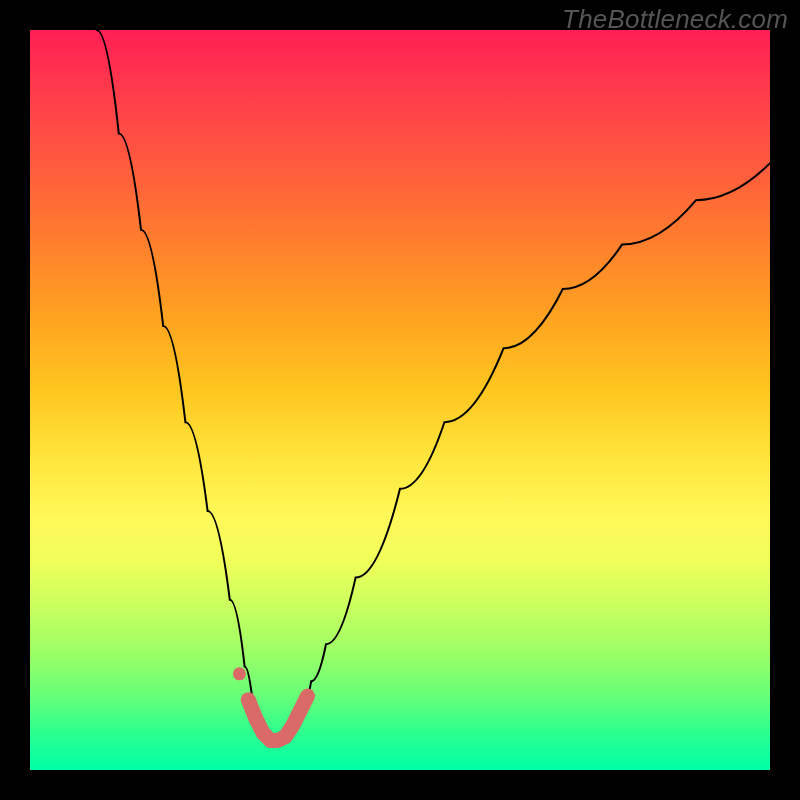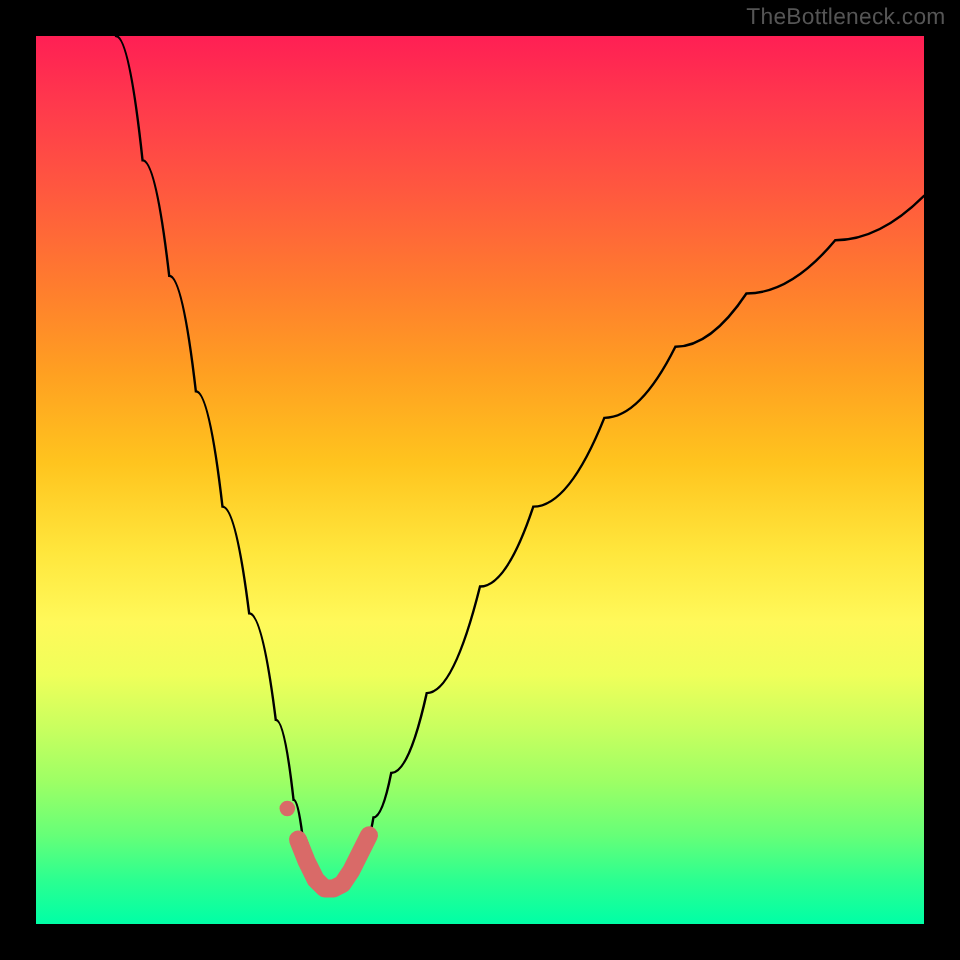--- a/index.html
+++ b/index.html
@@ -14,25 +14,26 @@
   .frame {
     position: relative;
     width: 800px;
     height: 800px;
     background: #000;
   }
   .watermark {
     position: absolute;
     top: 4px;
     right: 12px;
-    font-size: 19px;
+    font-size: 26px;
     font-weight: 500;
     color: #555;
     letter-spacing: 0.2px;
     z-index: 5;
+    font-style: italic;
   }
   .plot {
     position: absolute;
     left: 30px;
     top: 30px;
     width: 740px;
     height: 740px;
     overflow: hidden;
   }
   .gradient {

